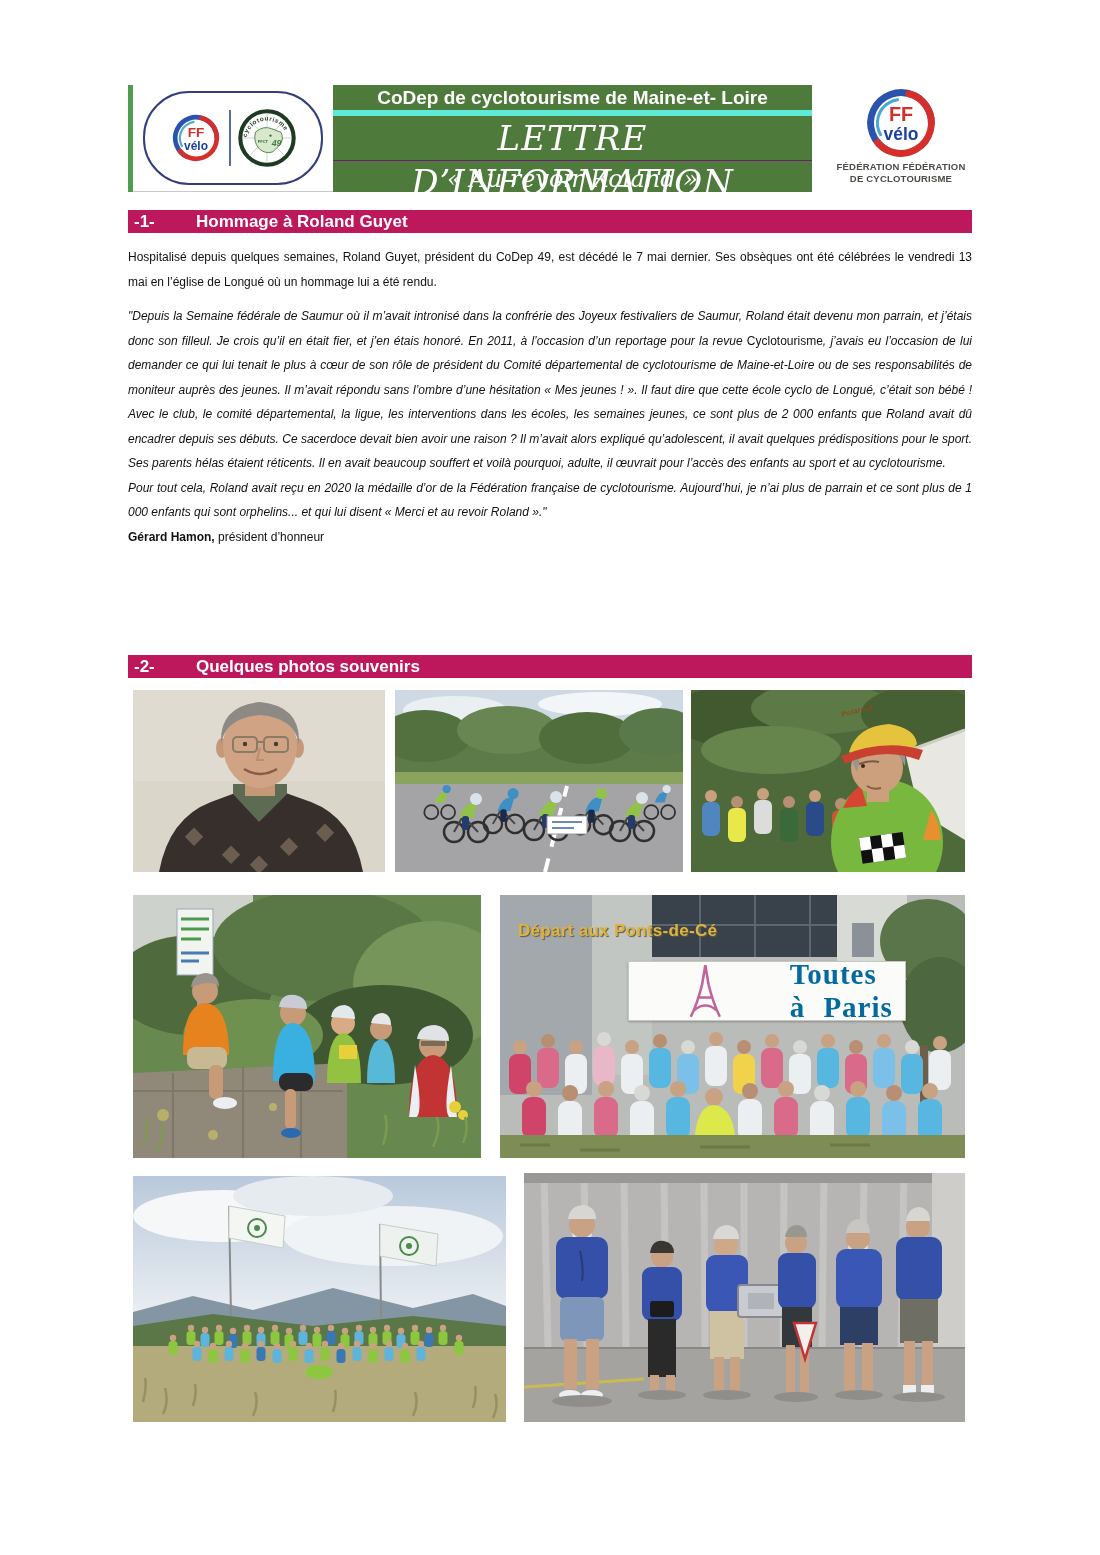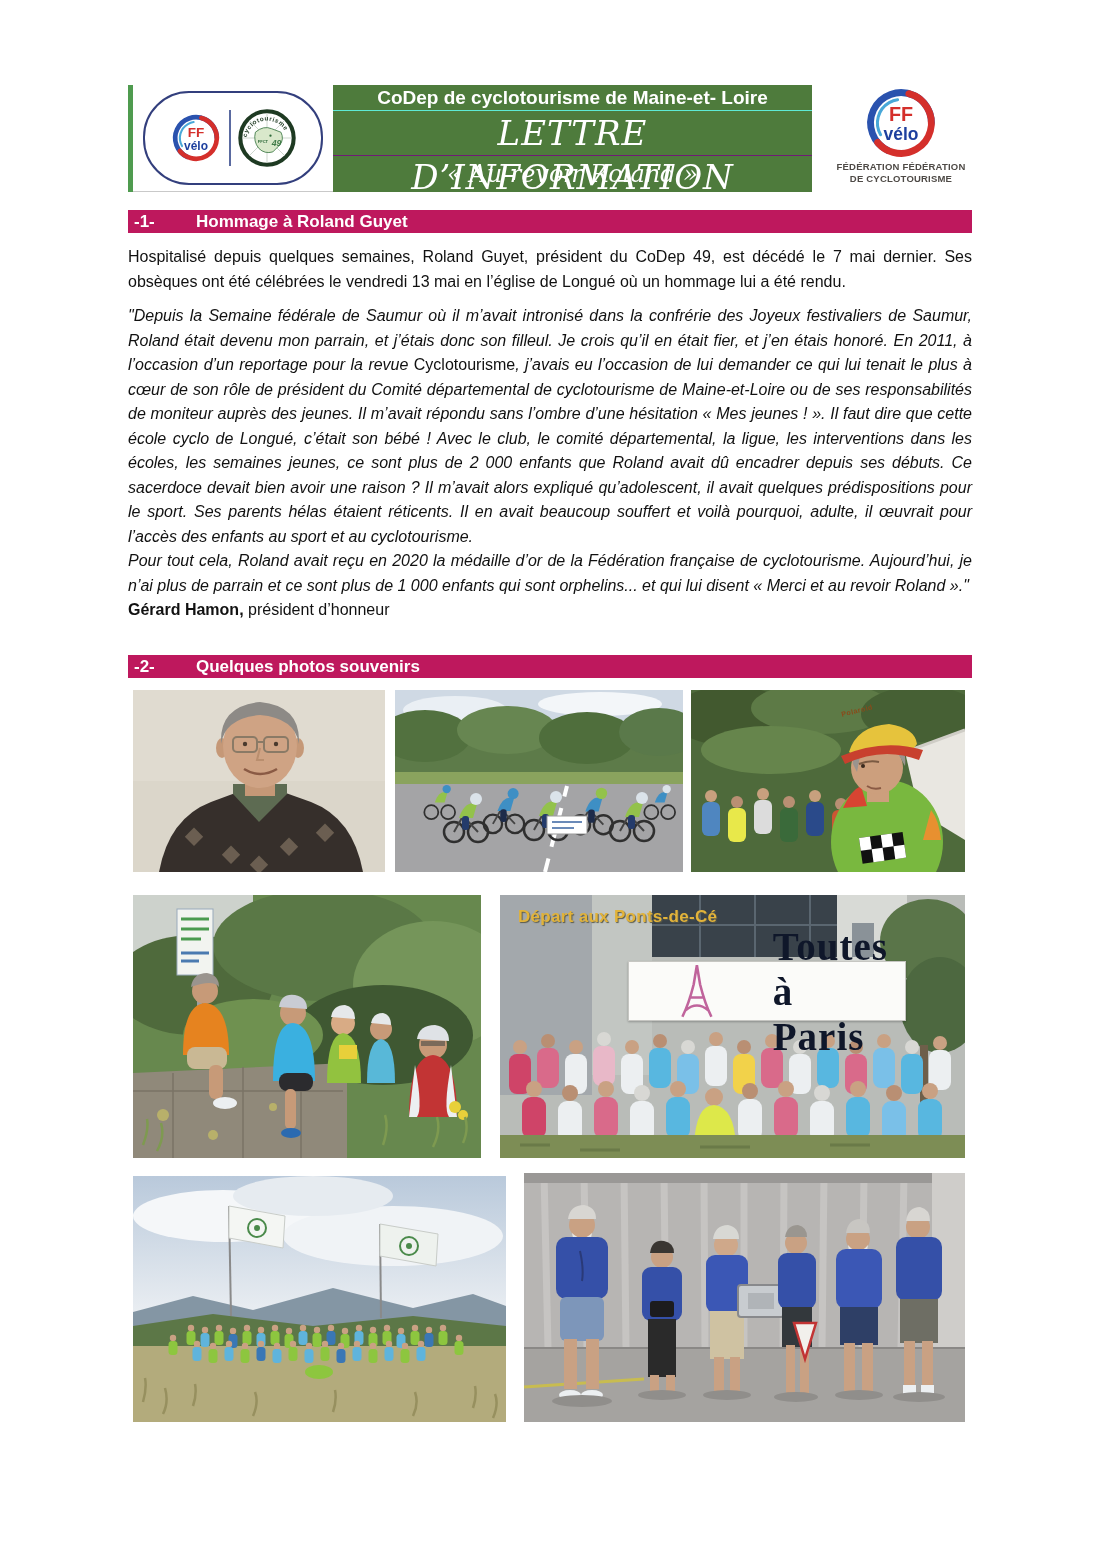--- a/index.html
+++ b/index.html
@@ -5,47 +5,47 @@
   html,body{margin:0;padding:0;background:#fff;}
   body{width:1100px;height:1555px;position:relative;font-family:"Liberation Sans",sans-serif;color:#111;overflow:hidden;}
 
   
   .header{position:absolute;left:128px;top:85px;width:844px;height:107px;display:flex;}
   .accent-bar{width:5px;background:#4f9b4f;}
   .logo-cell{width:200px;background:#fff;border-bottom:1px solid #c9c9c9;display:flex;align-items:center;justify-content:center;}
   .pill{width:176px;height:90px;border:2px solid #333f7d;border-radius:46px;display:flex;align-items:center;justify-content:center;gap:7px;background:#fff;}
   .pill-div{width:2px;height:56px;background:#5a6aa0;}
   .banner{width:479px;background:#4e7b3c;color:#fff;text-align:center;display:flex;flex-direction:column;}
-  .banner-l1{font-weight:bold;font-size:19px;line-height:25px;height:25px;border-bottom:1px solid #5eead4;}
+  .banner-l1{font-weight:bold;font-size:19px;line-height:25px;height:25px;border-bottom:6px solid #5eead4;}
   .banner-l2{font-family:"DejaVu Serif",serif;font-style:italic;font-size:34px;line-height:44px;height:44px;border-bottom:1px solid #701a75;letter-spacing:1px;}
   .banner-l3{font-family:"DejaVu Serif",serif;font-style:italic;font-size:24px;flex:1;line-height:36px;}
   .hgap{width:18px;background:#fff;}
   .rlogo{width:142px;display:flex;flex-direction:column;align-items:center;background:#fff;}
   .rlogo-caption{font-size:9.5px;font-weight:bold;color:#4e4a46;line-height:12px;text-align:center;letter-spacing:.2px;}
 
   
   .secbar{position:absolute;left:128px;width:844px;height:23px;background:#be185d;color:#fff;font-weight:bold;font-size:17px;line-height:23px;white-space:nowrap;}
   .secbar .num{display:inline-block;margin-left:6px;width:62px;}
 
   
-  .article{position:absolute;left:128px;top:245px;width:844px;font-size:16px;line-height:24.5px;}
+  .article{position:absolute;left:128px;top:245px;width:844px;font-size:12px;line-height:24.5px;}
   .article p{margin:0;text-align:justify;}
   .article .p1{margin-bottom:10px;}
   .q{font-style:italic;}
   .upright{font-style:normal;}
   .sig{text-align:left !important;}
   .sig b{font-weight:bold;}
 
   
   .photo{position:absolute;overflow:hidden;background:#ddd;}
   .photo svg{display:block;width:100%;height:100%;}
   .cap-text{position:absolute;left:150px;top:17px;font-size:7px;font-weight:bold;color:#8a4a1a;transform:rotate(-14deg);letter-spacing:.5px;}
-  .depart-overlay{position:absolute;left:18px;top:12px;font-size:17px;font-weight:bold;color:#e2b33a;text-shadow:1px 1px 1px #5a5a4a;letter-spacing:.3px;}
+  .depart-overlay{position:absolute;left:18px;top:26px;font-size:17px;font-weight:bold;color:#e2b33a;text-shadow:1px 1px 1px #5a5a4a;letter-spacing:.3px;}
   .tap-banner{position:absolute;left:128px;top:66px;width:276px;height:58px;background:#fbfbf9;border:1px solid #c6c6c2;box-shadow:0 1px 2px rgba(0,0,0,.25);display:flex;align-items:center;justify-content:center;gap:8px;}
-  .tap-text{color:#0f172a;font-size:39px;font-weight:bold;letter-spacing:1px;word-spacing:10px;font-family:"Liberation Serif",serif;}
+  .tap-text{color:#0369a1;font-size:29px;font-weight:bold;letter-spacing:1px;word-spacing:10px;font-family:"Liberation Serif",serif;}
 </style>
 </head>
 <body>
 
 <div class="header">
   <div class="accent-bar"></div>
 
   <div class="logo-cell">
     <div class="pill">
       <svg viewBox="0 0 100 100" width="52" height="52">

